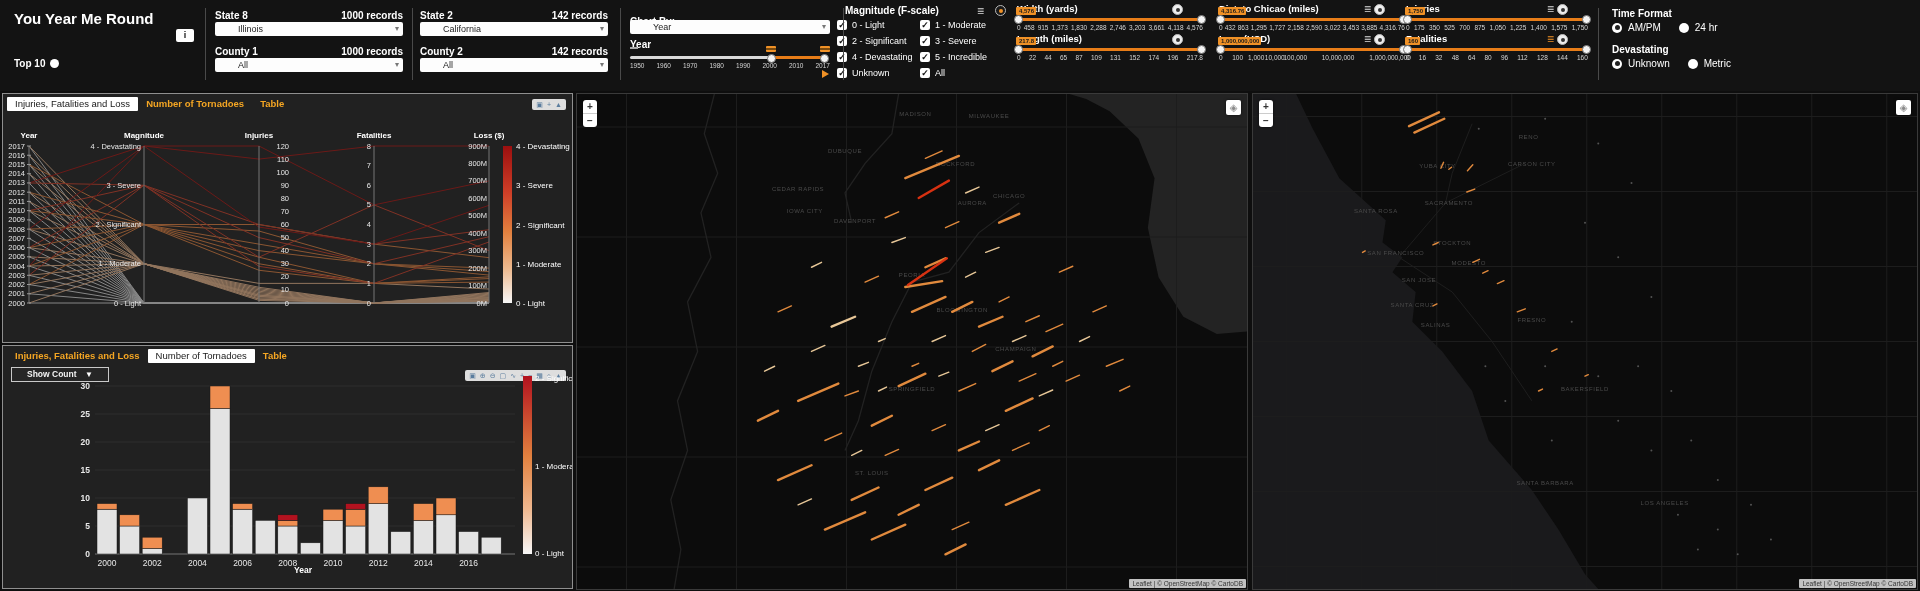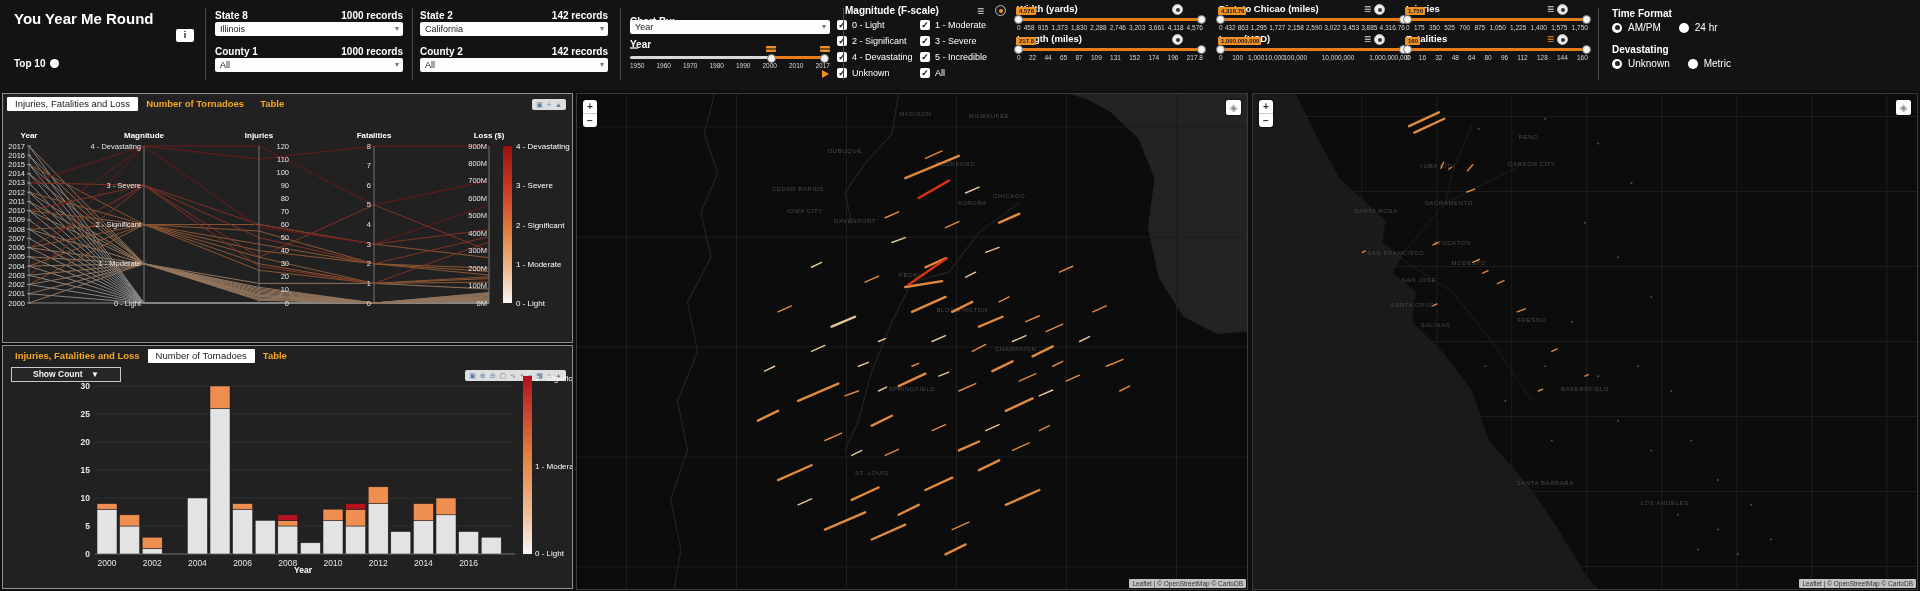--- a/index.html
+++ b/index.html
@@ -9,21 +9,21 @@
   #header{position:absolute;left:0;top:0;width:1920px;height:91px;background:#131313;}
   .vdiv{position:absolute;top:8px;width:1px;height:72px;background:#4a4a4a;}
   #title{left:14px;top:10px;font-size:15px;font-weight:bold;}
   #info-btn{left:176px;top:29px;width:18px;height:13px;background:#fff;border-radius:2px;
     color:#111;font-size:9px;font-weight:bold;text-align:center;line-height:13px;cursor:pointer;}
   #top10{left:14px;top:58px;font-size:10px;font-weight:bold;}
   .toggle-dot{display:inline-block;width:9px;height:9px;border-radius:50%;background:#fff;margin-left:5px;vertical-align:-1px;}
   .selblock{position:absolute;width:188px;}
   .sel-row{position:absolute;left:0;right:0;display:flex;justify-content:space-between;font-size:10px;font-weight:bold;}
   .select{position:absolute;left:0;right:0;height:14px;background:#fdfdfd;border-radius:2px;color:#222;
-    font-size:9px;line-height:14px;padding:0 5px;cursor:pointer;}
+    font-size:9px;line-height:14px;padding:0 23px;cursor:pointer;}
   .caret{position:absolute;right:4px;top:0;color:#777;font-size:8px;}
   .hlabel{font-size:10px;font-weight:bold;}
   
   .fblock{position:absolute;}
   .ftrack{position:absolute;left:0;right:0;height:3px;background:#e87d18;border-radius:2px;cursor:pointer;}
   .handle{position:absolute;width:7px;height:7px;border-radius:50%;background:#f4f4f4;border:1px solid #777;top:-3px;cursor:pointer;}
   .grip{position:absolute;width:6px;height:8px;background:#f09126;border-radius:1px;top:-11px;cursor:pointer;}
   .chip{position:absolute;background:#f09126;color:#1a1a1a;font-size:6px;font-weight:bold;height:8px;line-height:8px;
     padding:0 2px;border-radius:1px;top:-11px;cursor:pointer;}
   .fticks{position:absolute;left:0;right:0;display:flex;justify-content:space-between;font-size:6.5px;color:#d6d6d6;}
@@ -49,21 +49,21 @@
     background-image:linear-gradient(#f09126 40%,#7a4a0e 40%,#7a4a0e 60%,#f09126 60%);}
   #yr-minus{position:absolute;width:8px;height:2px;background:#aaa;top:-9px;left:0;}
   .playbtn{position:absolute;width:0;height:0;border-left:7px solid #f09126;border-top:4px solid transparent;
     border-bottom:4px solid transparent;cursor:pointer;}
   
   .panel{position:absolute;background:#212121;border:1px solid #8f8f8f;box-sizing:border-box;}
   .tabbar{position:absolute;left:4px;top:3px;height:14px;display:flex;}
   .tab{padding:1px 8px 0 8px;font-size:9.5px;font-weight:bold;color:#f5a623;cursor:pointer;white-space:nowrap;}
   .tab.active{background:#fff;color:#1a1a1a;font-weight:normal;border-radius:1px;}
   #show-count{position:absolute;left:8px;top:21px;width:66px;height:13px;border:1px solid #c9c9c9;background:#262626;
-    color:#f2f2f2;font-size:8.5px;font-weight:bold;line-height:13px;padding:0 21px;cursor:pointer;}
+    color:#f2f2f2;font-size:8.5px;font-weight:bold;line-height:13px;padding:0 15px;cursor:pointer;}
   #show-count .sc-arrow{float:right;font-size:8px;color:#fff;}
   .modebar{position:absolute;display:flex;background:rgba(255,255,255,0.85);border-radius:2px;padding:0 2px;}
   .mb-icon{font-size:7px;color:#5b7d9e;padding:1px 2px;cursor:pointer;line-height:9px;}
   
   .map{position:absolute;background:#0b0b0b;border:1px solid #3a3a3a;box-sizing:border-box;overflow:hidden;cursor:grab;}
   .zoomctl{position:absolute;left:6px;top:6px;width:14px;background:#fff;border-radius:3px;overflow:hidden;
     box-shadow:0 0 3px rgba(0,0,0,.6);}
   .zbtn{height:13px;color:#333;font-size:10px;font-weight:bold;text-align:center;line-height:13px;cursor:pointer;}
   .zbtn + .zbtn{border-top:1px solid #ccc;}
   .layerbtn{position:absolute;right:6px;top:6px;width:15px;height:15px;background:#fff;border-radius:2px;

